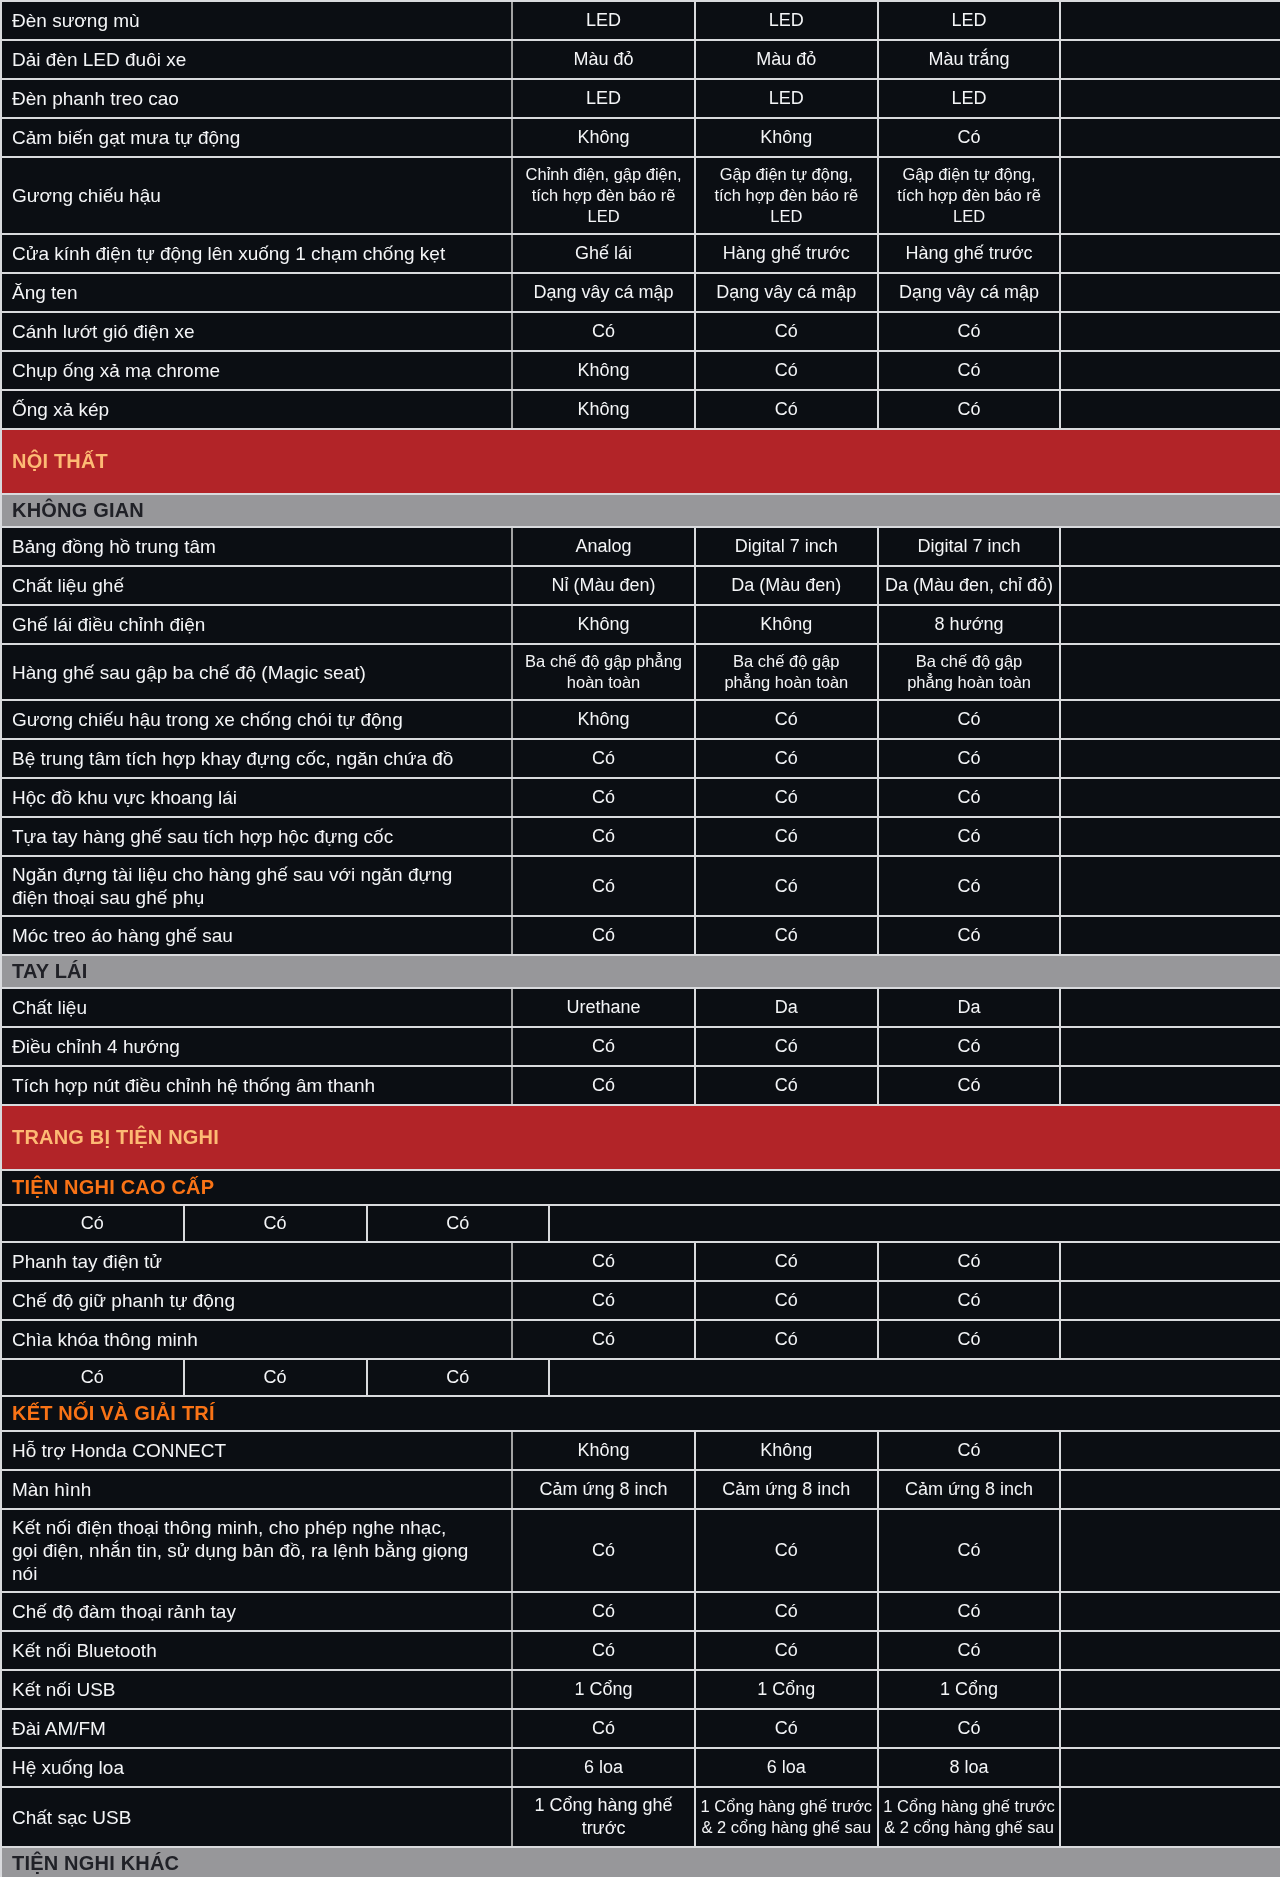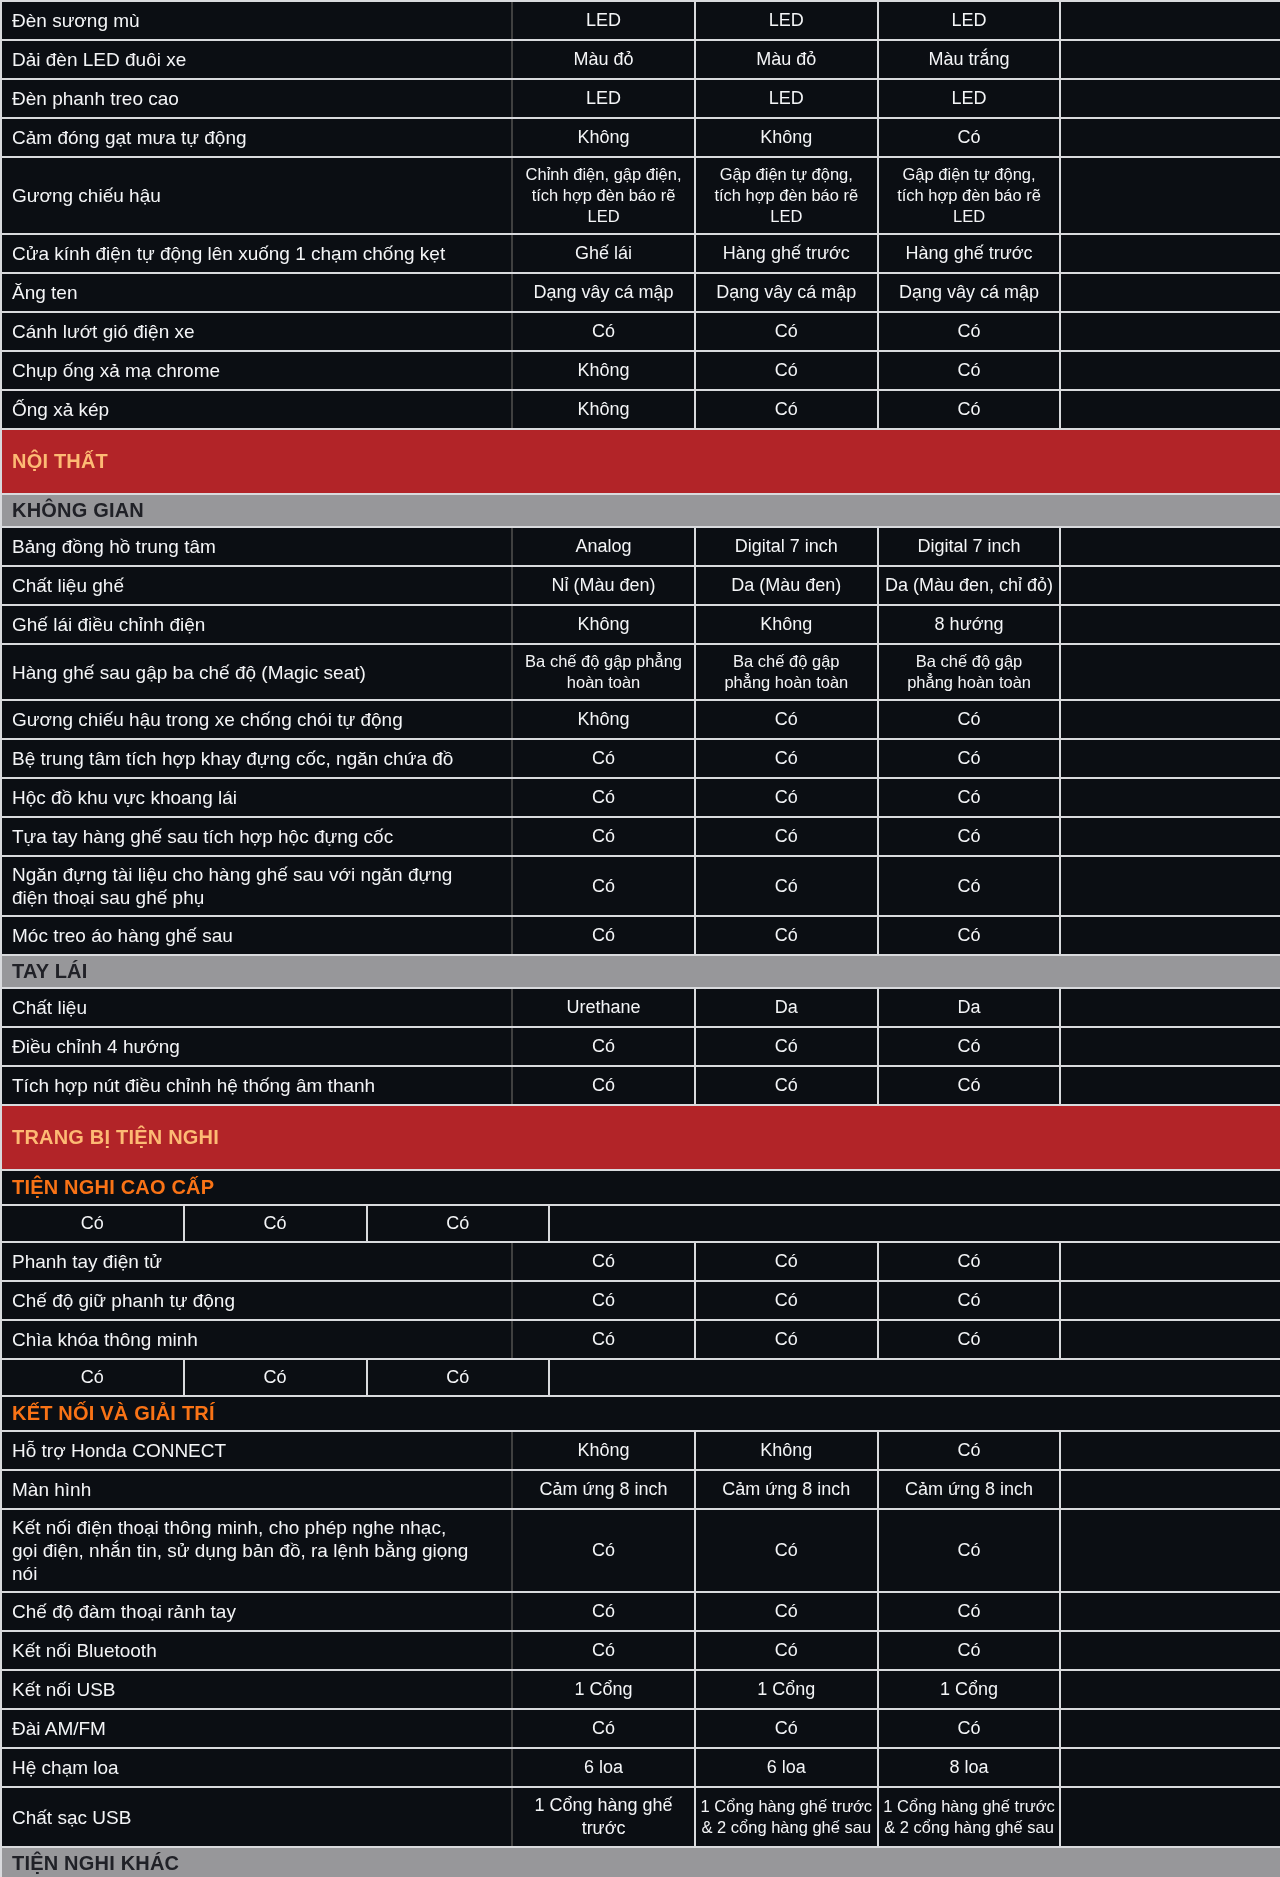--- a/index.html
+++ b/index.html
@@ -37,21 +37,21 @@
     white-space: pre-line;
     color: #f4f5f7;
     line-height: 23px;
   }
   .cell.label {
     width: 40%;
     justify-content: flex-start;
     text-align: left;
     padding: 6px 14px 6px 10px;
     font-size: 19px;
-    border-right: 2px solid #404040;
+    border-right: 2px solid #a3a3a3;
     min-height: 37px;
   }
   .cell.value {
     width: 14.3%;
     justify-content: center;
     text-align: center;
     padding: 6px 4px;
     font-size: 18px;
     border-right: 2px solid #d9dadd;
   }
@@ -127,21 +127,21 @@
       <div class="cell spacer"></div>
     </div>
     <div class="row feature-row">
       <div class="cell label">Đèn phanh treo cao</div>
       <div class="cell value">LED</div>
       <div class="cell value">LED</div>
       <div class="cell value">LED</div>
       <div class="cell spacer"></div>
     </div>
     <div class="row feature-row">
-      <div class="cell label">Cảm đóng gạt mưa tự động</div>
+      <div class="cell label">Cảm biến gạt mưa tự động</div>
       <div class="cell value">Không</div>
       <div class="cell value">Không</div>
       <div class="cell value">Có</div>
       <div class="cell spacer"></div>
     </div>
     <div class="row feature-row">
       <div class="cell label">Gương chiếu hậu</div>
       <div class="cell value small">Chỉnh điện, gập điện,
 tích hợp đèn báo rẽ LED</div>
       <div class="cell value small">Gập điện tự động,
@@ -375,21 +375,21 @@
       <div class="cell spacer"></div>
     </div>
     <div class="row feature-row">
       <div class="cell label">Đài AM/FM</div>
       <div class="cell value">Có</div>
       <div class="cell value">Có</div>
       <div class="cell value">Có</div>
       <div class="cell spacer"></div>
     </div>
     <div class="row feature-row">
-      <div class="cell label">Hệ chạm loa</div>
+      <div class="cell label">Hệ xuống loa</div>
       <div class="cell value">6 loa</div>
       <div class="cell value">6 loa</div>
       <div class="cell value">8 loa</div>
       <div class="cell spacer"></div>
     </div>
     <div class="row feature-row">
       <div class="cell label">Chất sạc USB</div>
       <div class="cell value">1 Cổng hàng ghế trước</div>
       <div class="cell value small">1 Cổng hàng ghế trước
 &amp; 2 cổng hàng ghế sau</div>

